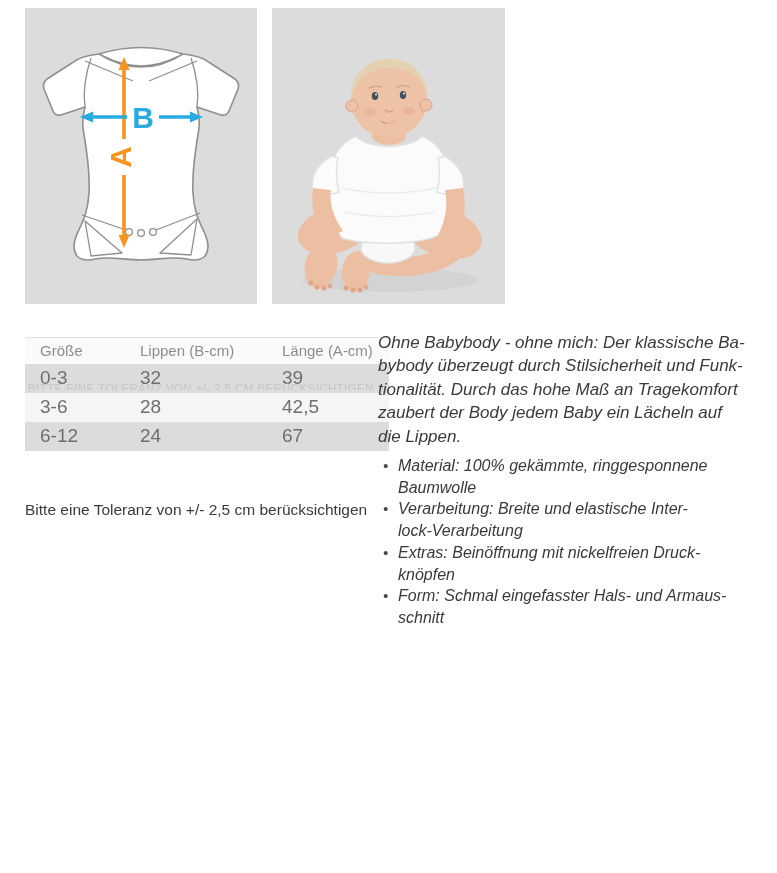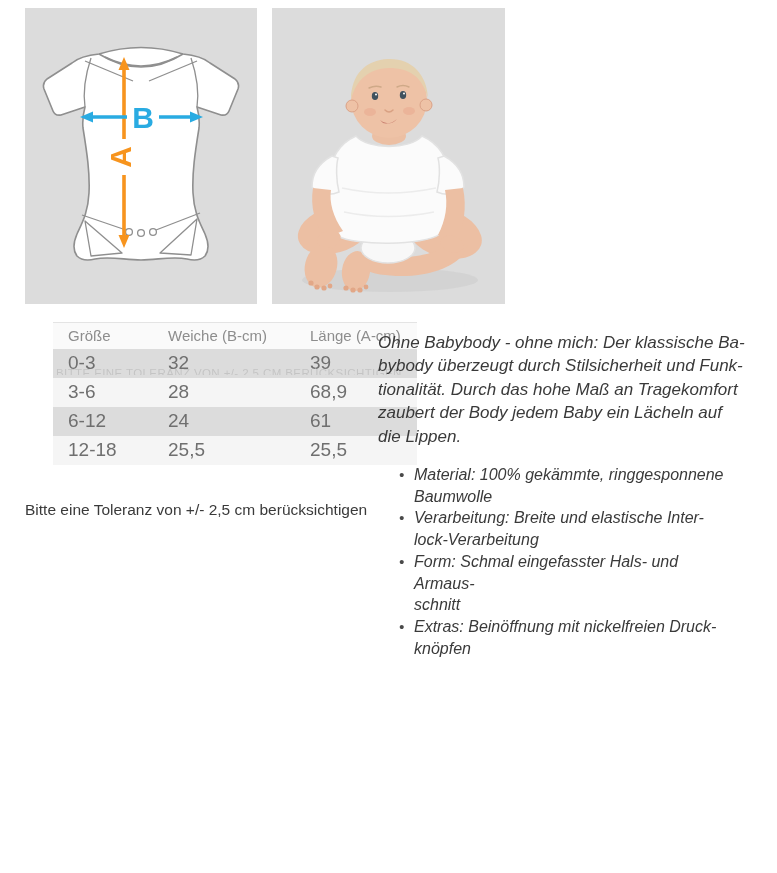--- a/index.html
+++ b/index.html
@@ -16,38 +16,38 @@
   body{background:#fff;font-family:"Liberation Sans",sans-serif;}
   .canvas{position:relative;width:777px;height:873px;background:#ffffff;overflow:hidden;}
 
   
   .img-box{position:absolute;top:8px;height:296px;background:var(--box-bg);}
   .img-box svg{display:block;width:100%;height:100%;}
   #diagram-box{left:25px;width:232px;}
   #photo-box{left:272px;width:233px;}
 
   
-  .table-wrap{position:absolute;left:25px;top:322px;width:364px;margin-left:28px;}
+  .table-wrap{position:absolute;left:25px;top:337px;width:364px;}
   table{width:100%;border-collapse:collapse;table-layout:fixed;border-top:1px solid #e4e4e4;}
   col.c1{width:115px;} col.c2{width:142px;} col.c3{width:107px;}
   th{height:26px;font-size:15px;font-weight:400;color:var(--header-gray);text-align:left;background:#fafafa;vertical-align:middle;}
   td{height:29px;font-size:19px;color:var(--text-gray);text-align:left;vertical-align:middle;}
   th:first-child,td:first-child{padding-left:15px;}
   tbody tr:nth-child(odd){background:var(--row-dark);}
   tbody tr:nth-child(even){background:var(--row-light);}
   .ghost{position:absolute;left:3px;top:45px;width:358px;height:8px;overflow:hidden;opacity:.75;pointer-events:none;}
   .ghost span{display:block;font-size:11.5px;line-height:13px;letter-spacing:.4px;white-space:nowrap;color:#bdbdbd;}
 
   
   .tolerance{position:absolute;left:25px;top:501px;font-size:15.5px;color:var(--text-dark);}
 
   
   .description{position:absolute;left:378px;top:331px;width:372px;color:var(--text-dark);font-style:italic;}
   .description p{font-size:17px;line-height:23.4px;white-space:pre-line;margin:0 0 7px 0;}
-  .description ul{list-style:none;margin:16px;}
+  .description ul{list-style:none;margin:0;}
   .description li{position:relative;padding-left:20px;font-size:16px;line-height:21.7px;white-space:pre-line;}
   .description li::before{content:"\2022";position:absolute;left:5px;top:0;font-size:15px;color:#4a4a4a;}
 </style>
 </head>
 <body>
 
 <div class="canvas">
 
   <div class="img-box" id="diagram-box">
     <svg viewBox="0 0 232 296">
@@ -153,44 +153,39 @@
   <div class="table-wrap">
     <table>
       <colgroup>
           <col class="c1">
           <col class="c2">
           <col class="c3">
         </colgroup>
       <thead>
         <tr>
           <th>Größe</th>
-          <th>Weiche (B-cm)</th>
+          <th>Lippen (B-cm)</th>
           <th>Länge (A-cm)</th>
         </tr>
       </thead>
       <tbody>
         <tr>
           <td>0-3</td>
           <td>32</td>
           <td>39</td>
         </tr>
         <tr>
           <td>3-6</td>
           <td>28</td>
-          <td>68,9</td>
+          <td>42,5</td>
         </tr>
         <tr>
           <td>6-12</td>
           <td>24</td>
-          <td>61</td>
-        </tr>
-        <tr>
-          <td>12-18</td>
-          <td>25,5</td>
-          <td>25,5</td>
+          <td>67</td>
         </tr>
       </tbody>
     </table>
     <div class="ghost">
       <span>BITTE EINE TOLERANZ VON +/- 2,5 CM BERÜCKSICHTIGEN</span>
     </div>
   </div>
 
   <p class="tolerance">Bitte eine Toleranz von +/- 2,5 cm berücksichtigen</p>
 
@@ -198,20 +193,20 @@
     <p>Ohne Babybody - ohne mich: Der klassische Ba-
 bybody überzeugt durch Stilsicherheit und Funk-
 tionalität. Durch das hohe Maß an Tragekomfort
 zaubert der Body jedem Baby ein Lächeln auf
 die Lippen.</p>
     <ul>
       <li>Material: 100% gekämmte, ringgesponnene
 Baumwolle</li>
       <li>Verarbeitung: Breite und elastische Inter-
 lock-Verarbeitung</li>
+      <li>Extras: Beinöffnung mit nickelfreien Druck-
+knöpfen</li>
       <li>Form: Schmal eingefasster Hals- und Armaus-
 schnitt</li>
-      <li>Extras: Beinöffnung mit nickelfreien Druck-
-knöpfen</li>
     </ul>
   </div>
 
 </div>
 
 </body></html>

